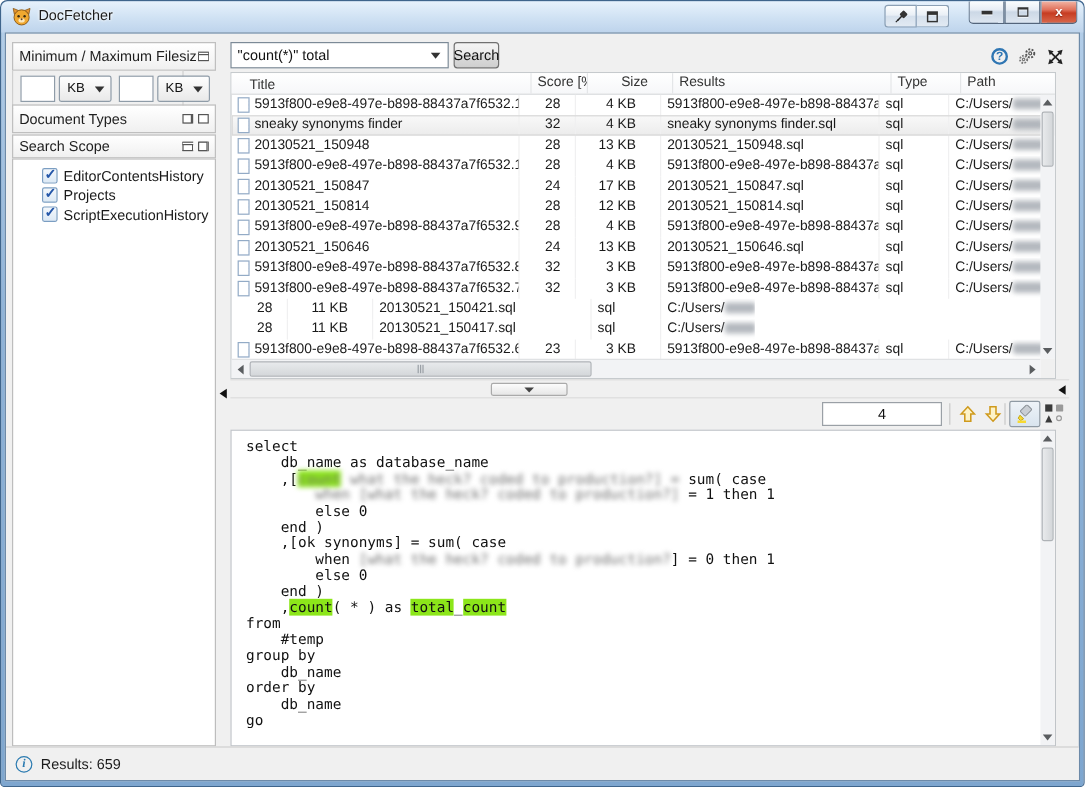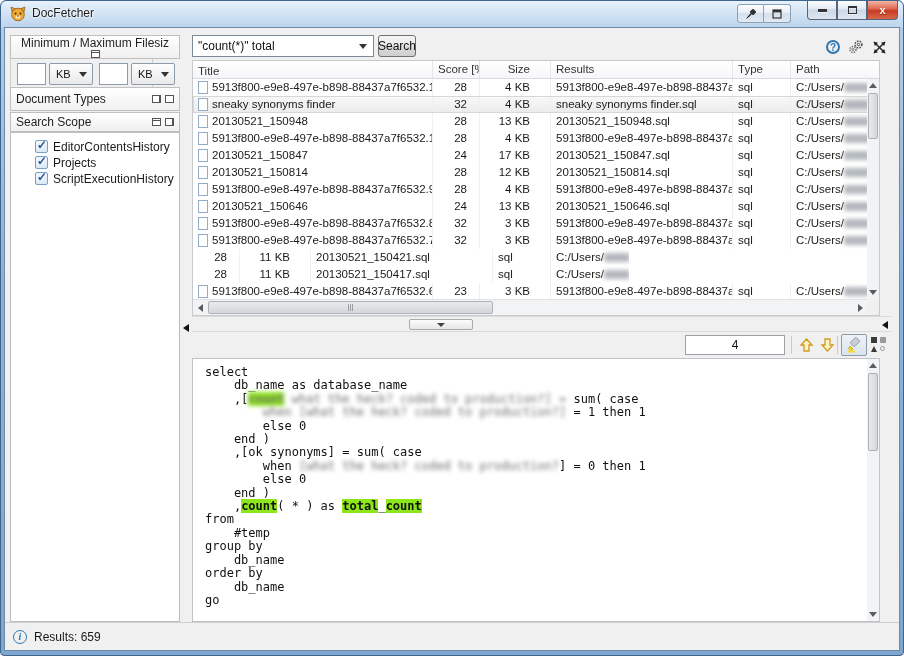--- a/index.html
+++ b/index.html
@@ -83,21 +83,21 @@
   .top-icons { position:absolute; left:820px; top:10px; width:66px; height:18px; display:flex; gap:7px; align-items:center; }
 
   .icon16 { width:16px; height:16px; display:flex; align-items:center; justify-content:center; }
   .help-circle { width:14px; height:14px; border:2px solid #2f76b3; border-radius:50%;
     color:#2f76b3; font-size:10px; font-weight:bold; display:flex; align-items:center; justify-content:center; }
 
   
   .table { position:absolute; left:187px; top:32px; width:688px; height:256px;
     background:#fff; border:1px solid #c6cacd; }
   .thead { display:flex; height:18px; background:linear-gradient(#ffffff,#f6f7f9);
-    border-bottom:1px solid #d8dadc; }
+    border-bottom:1px solid #d8dadc;justify-content:flex-end; }
   .th { font-size:11.5px; color:#333; padding:2px 4px 0 5px; border-right:1px solid #e4e6e8;
     white-space:nowrap; overflow:hidden; }
   .trow { display:flex; height:17px; align-items:center; }
   .trow.selected { background:linear-gradient(#f9f9f9,#ebebeb); outline:1px solid #d7d7d7; outline-offset:-1px; }
   .td { font-size:11.5px; color:#1a1a1a; padding:0 4px 0 5px; white-space:nowrap; overflow:hidden;
     border-right:1px solid #f0f0f1; height:17px; line-height:17px; }
   .c-title { width:240px; display:flex; align-items:center; gap:4px; }
   .c-score { width:47px; text-align:right; padding-right:12px; }
   .c-size  { width:71px; text-align:right; padding-right:20px; }
   .c-filename { width:182px; }
@@ -151,21 +151,21 @@
   .shape-tri { position:absolute; left:1px; top:10px; width:0; height:0;
     border-left:3.5px solid transparent; border-right:3.5px solid transparent; border-bottom:6px solid #3a3a3a; }
   .shape-cir { position:absolute; left:10px; top:10px; width:5px; height:5px; border:1px solid #9a9a9a; border-radius:50%; }
 
   
   .preview { position:absolute; left:187px; top:330px; width:688px; height:264px;
     background:#fff; border:1px solid #c0c4c8; overflow:hidden; }
   .code { position:absolute; left:12px; top:7px; right:16px; bottom:0;
     font-family:"DejaVu Sans Mono", monospace; font-size:12px; line-height:13.4px;
     color:#111; white-space:pre; }
-  .code .hl { background:#8ce61a;font-weight:bold; }
+  .code .hl { background:#8ce61a; }
   .code .blur { color:#6f6f6f; filter:blur(2px); }
   .pv-scroll { position:absolute; right:0; top:0; width:12px; bottom:0; background:#f2f3f5; }
 
   
   .statusbar { position:absolute; left:0; right:0; bottom:0; height:28px;
     border-top:1px solid #cfcfcf; background:#f0f0f0; display:flex; align-items:center; padding-left:8px; gap:7px; }
   .info-circle { width:14px; height:14px; border:1.5px solid #2a7ab0; border-radius:50%;
     color:#2a7ab0; font-size:10px; font-style:italic; font-family:"Liberation Serif", serif; font-weight:bold;
     display:flex; align-items:center; justify-content:center; }
   .status-text { font-size:12px; color:#1a1a1a; }
@@ -211,21 +211,21 @@
           <div class="glyph-max"></div>
         </div>
       <div class="cap-btn close">
           <span class="glyph-close">x</span>
         </div>
     </div>
   </div>
 
   <div class="client">
 
-    <div class="panel-header" style="top:7px;flex-direction:column;">
+    <div class="panel-header" style="top:7px;">
       <span class="ph-label">Minimum / Maximum Filesiz</span>
       <span class="ph-icons">
           <span class="ic-collapse"></span>
         </span>
     </div>
     <div class="filesize-body">
       <input class="fs-input" style="left: 6px;" value="">
       <div class="fs-combo" style="left:38px;">
         <span>KB</span>
         <span class="combo-arrow"></span>

